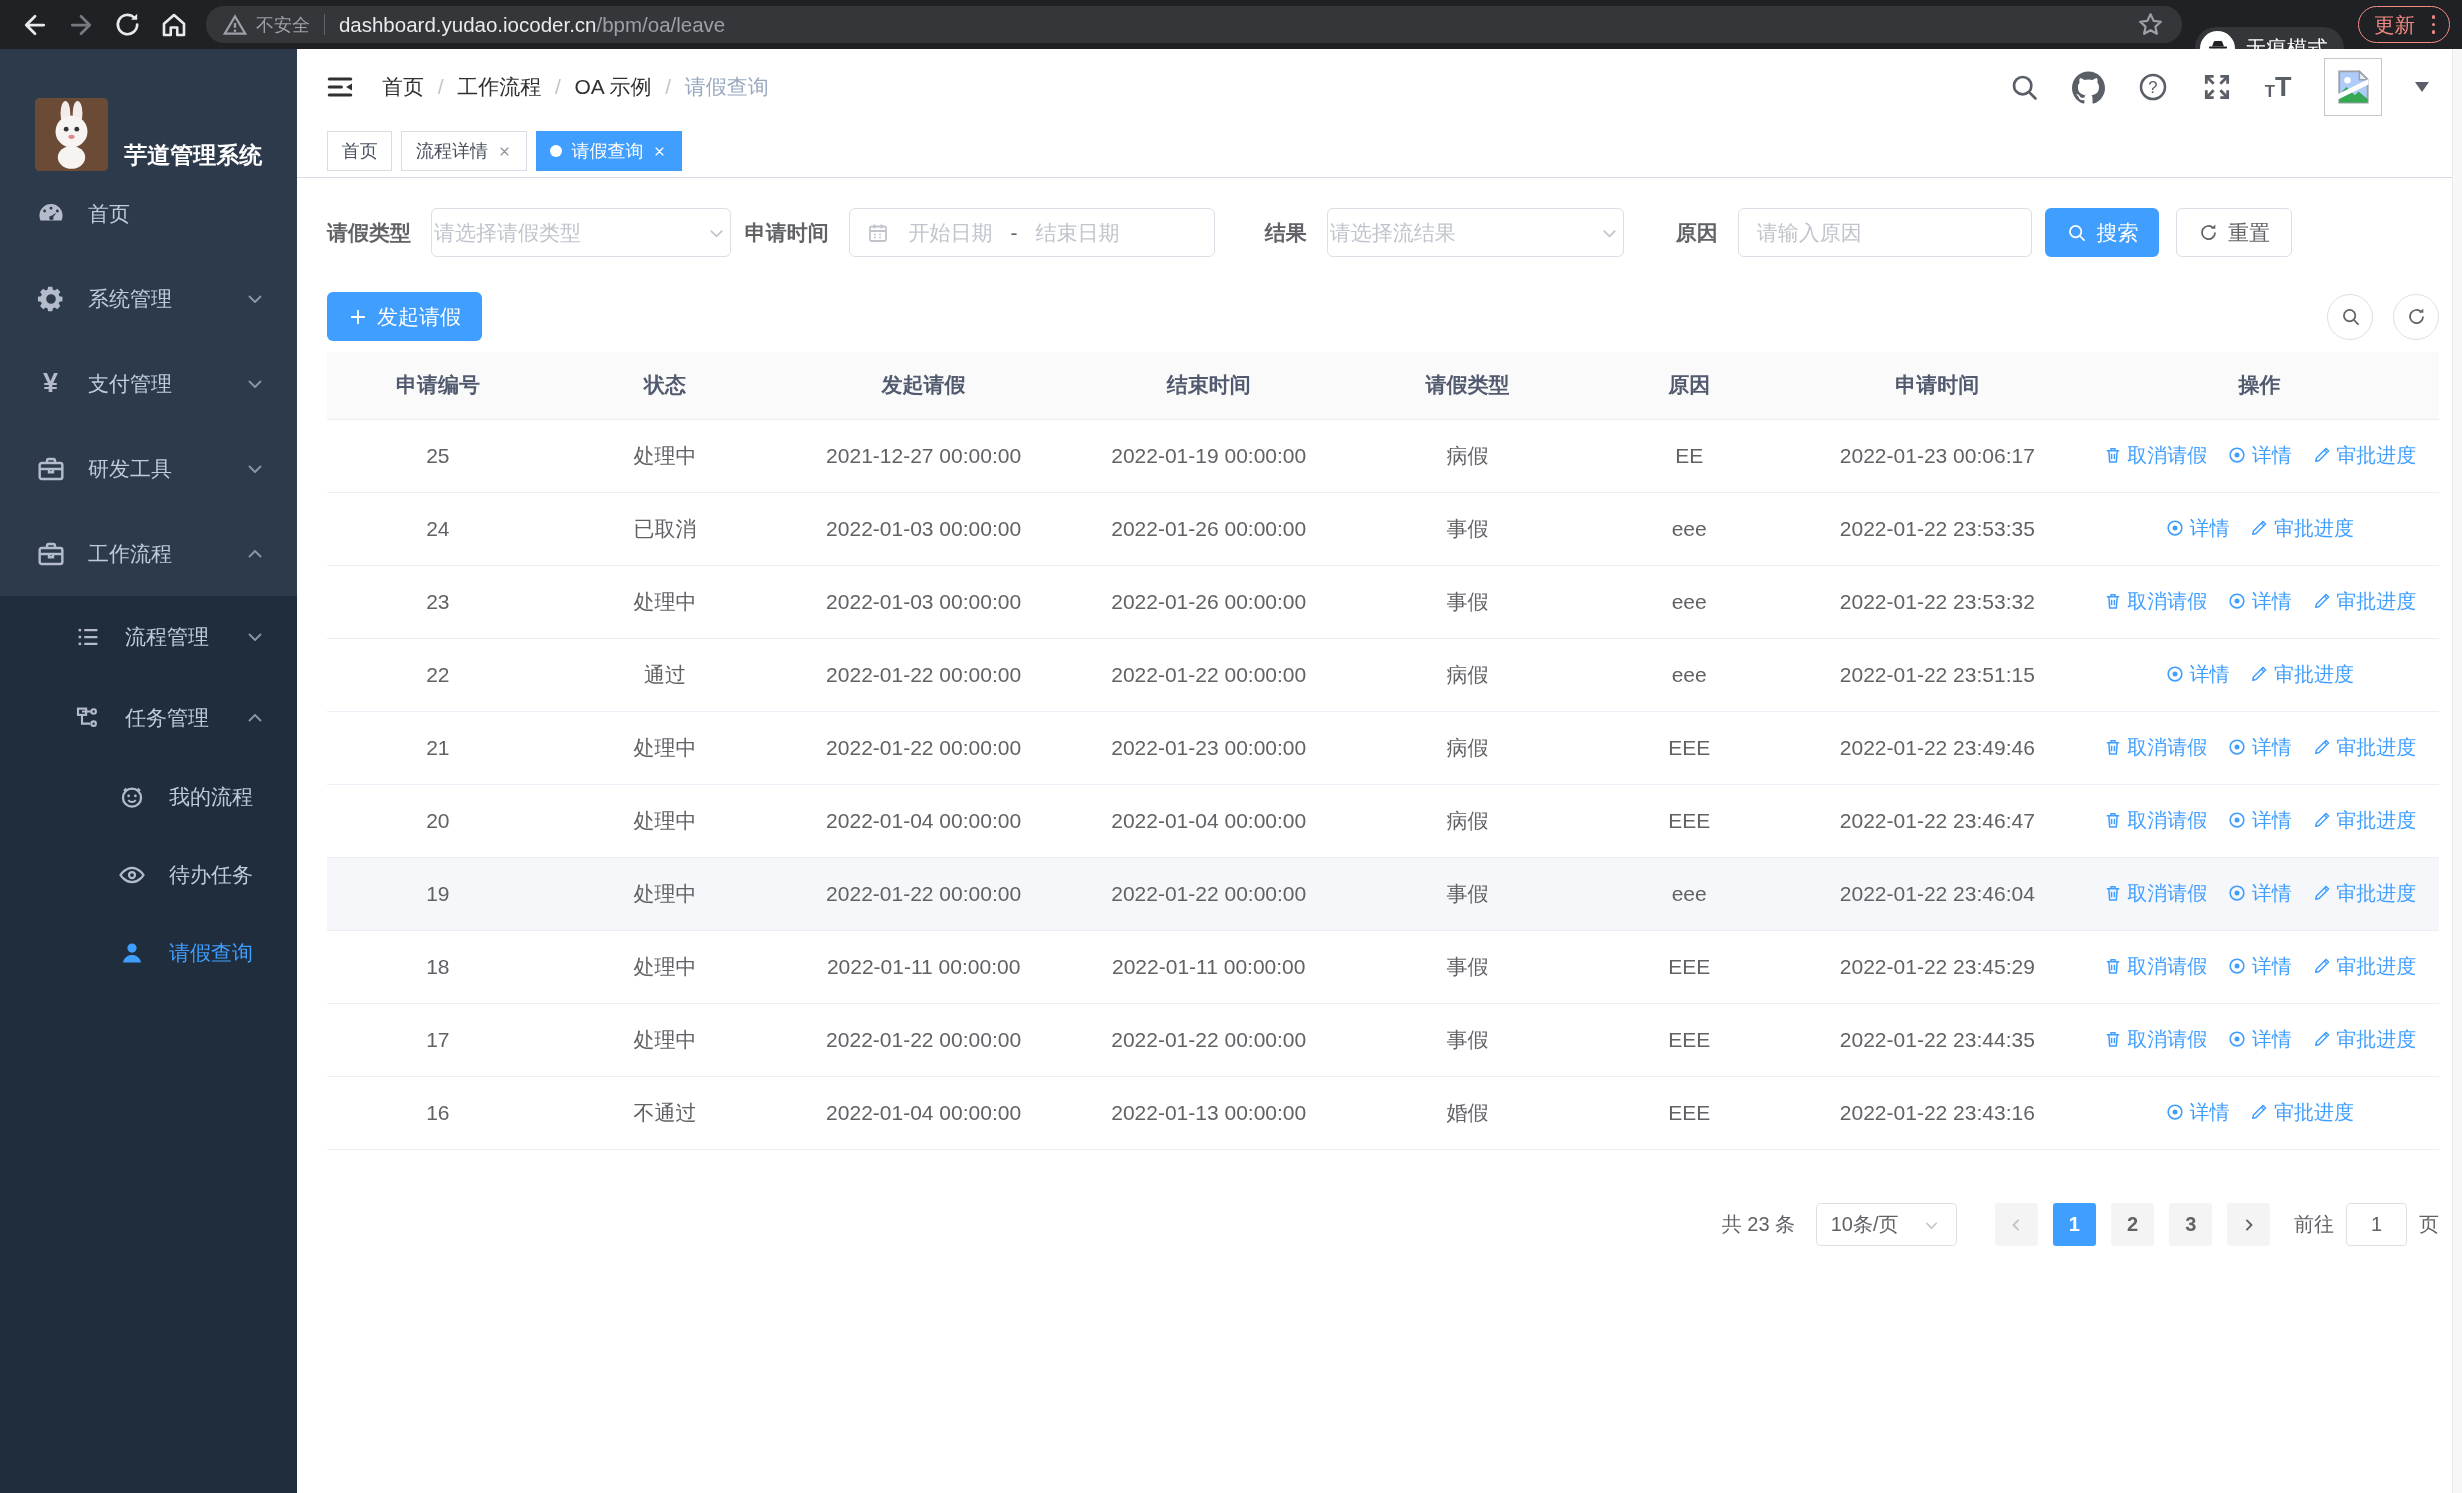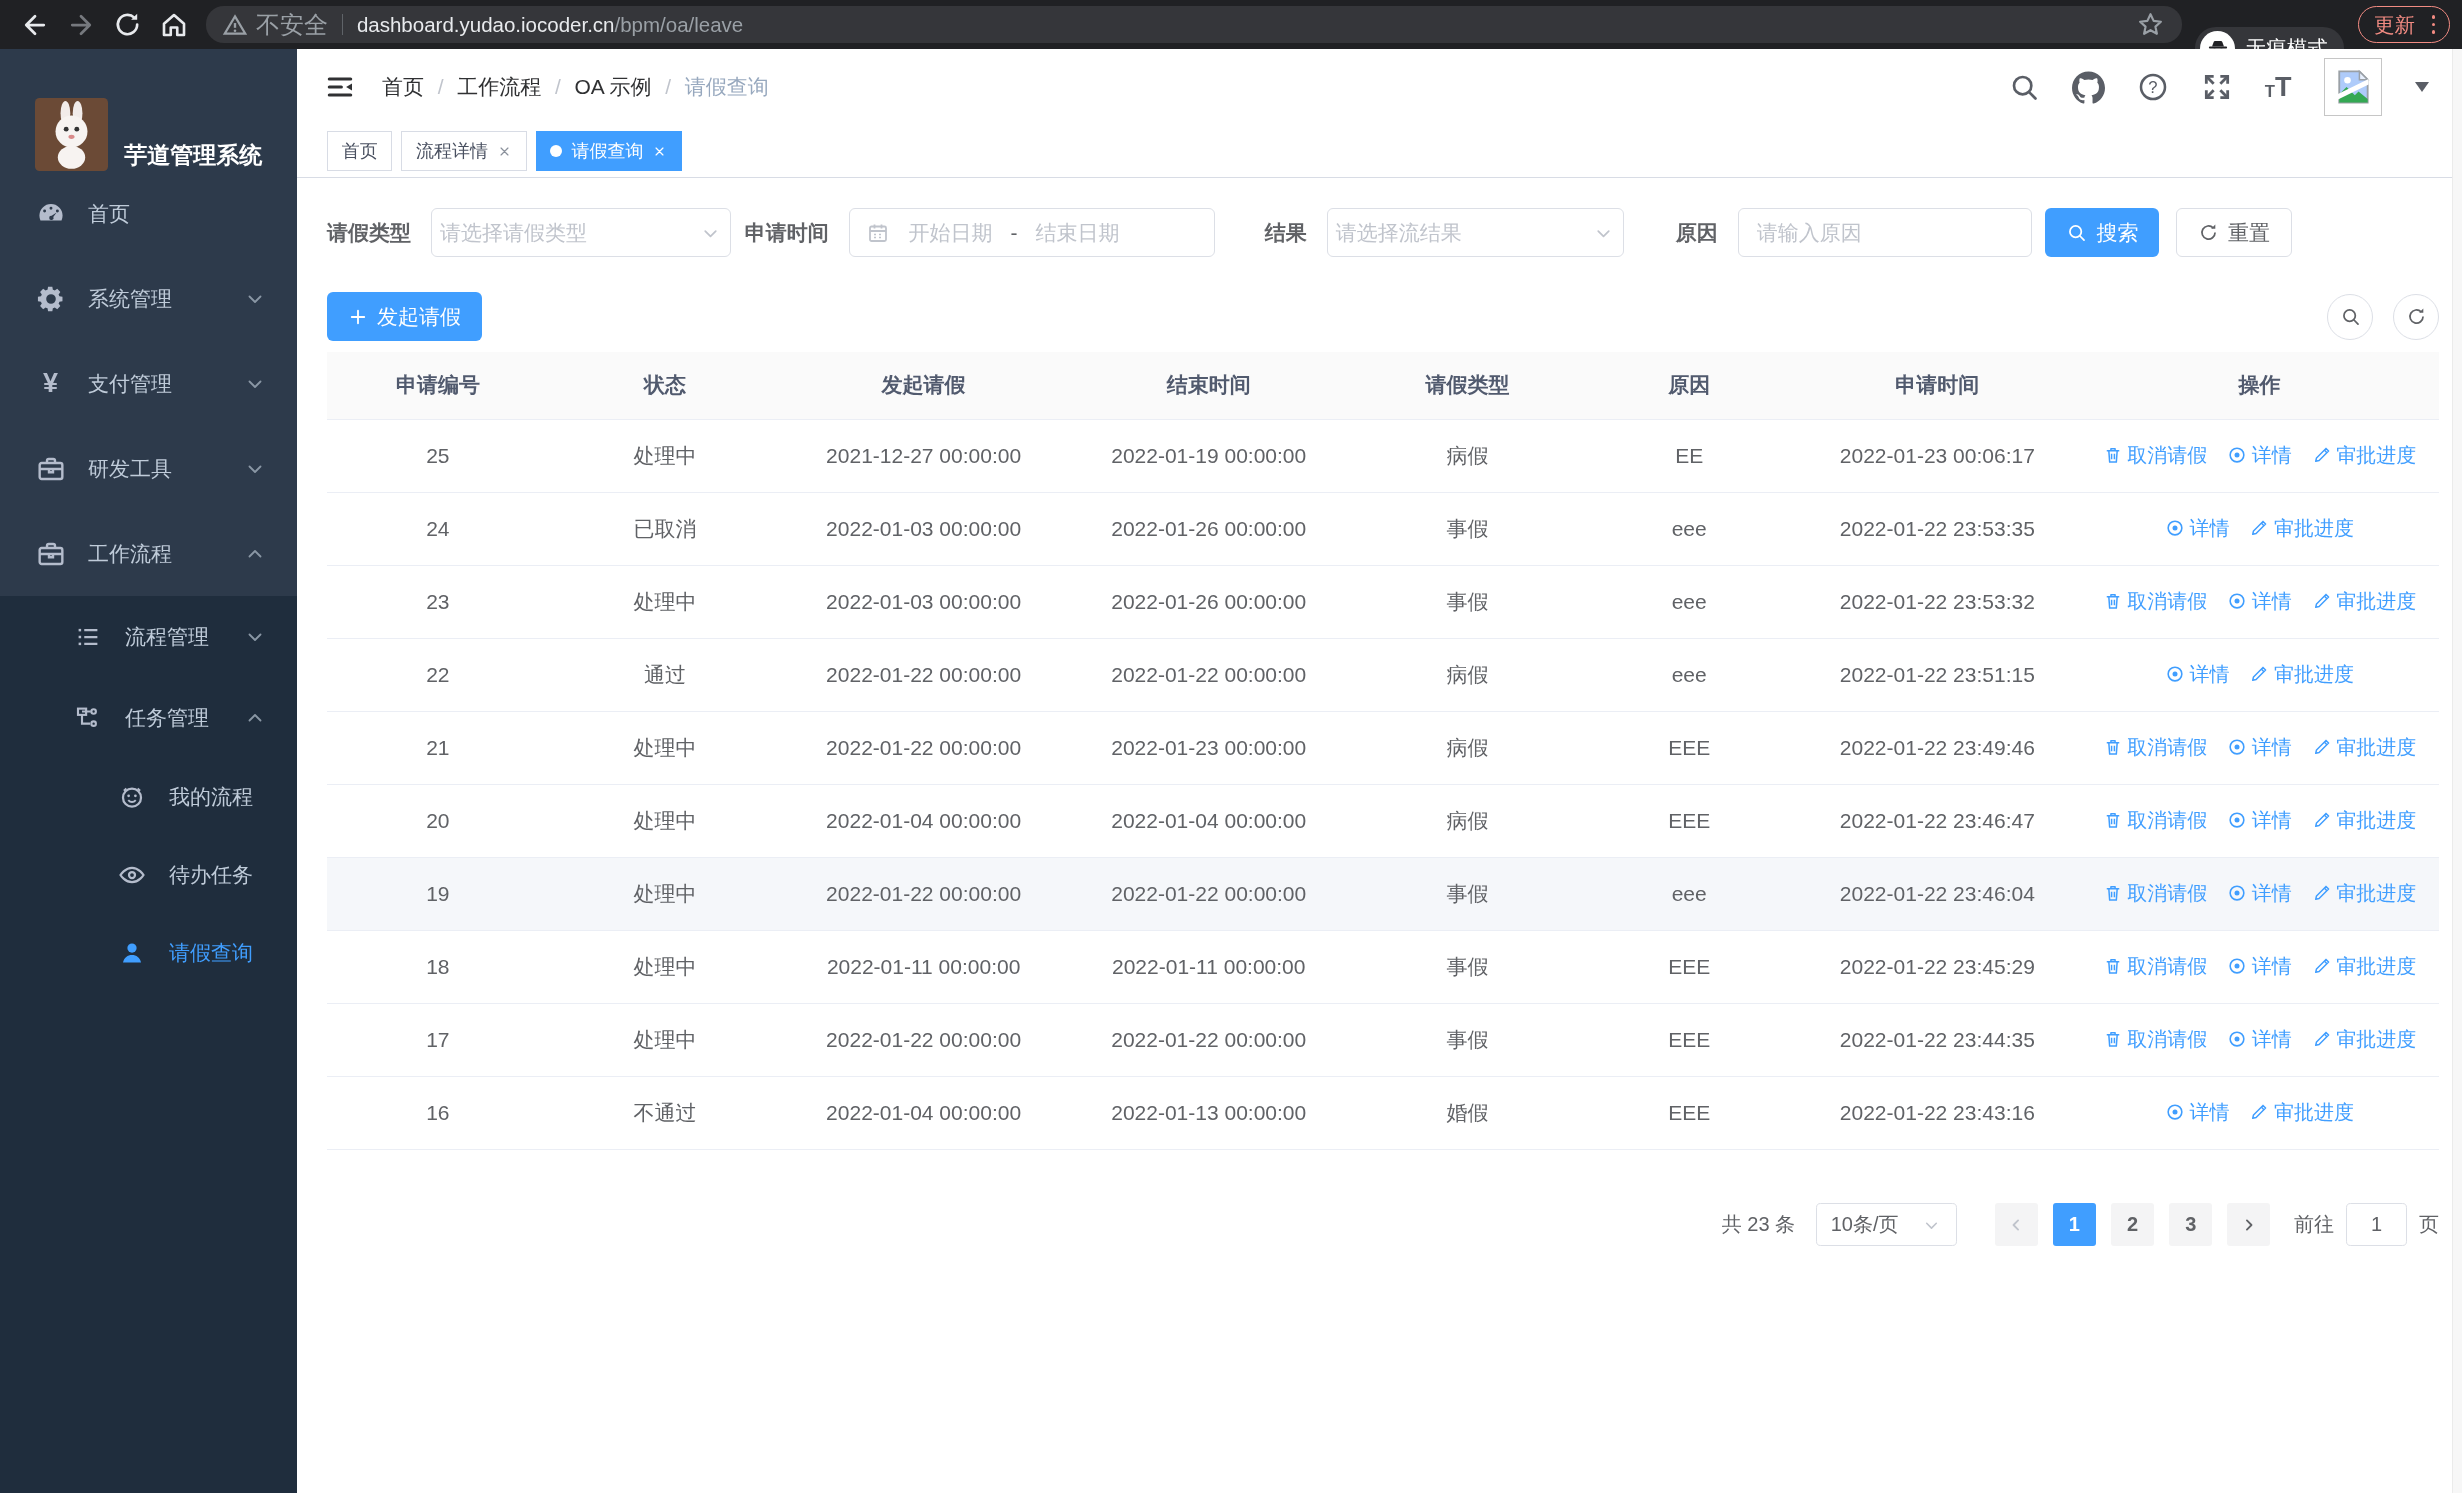--- a/index.html
+++ b/index.html
@@ -5,21 +5,21 @@
   * { margin:0; padding:0; box-sizing:border-box; }
   html,body { width:2462px; height:1494px; overflow:hidden;
     font-family:"Liberation Sans","DejaVu Sans",sans-serif; background:#fff; }
   .ic { display:inline-block; vertical-align:middle; flex:none; }
 
   
   .browser-bar { height:49px; background:#202124; display:flex; align-items:center; padding:0 12px; }
   .nav-btn { width:37px; height:37px; display:flex; align-items:center; justify-content:center; margin:0 4.6px; }
   .omnibox { flex:1; height:37px; background:#35363a; border-radius:18px; margin:0 13.7px 0 9px;
     display:flex; align-items:center; padding:0 16.7px; }
-  .sec-label { color:#9aa0a6; font-size:24px; margin-left:7.6px; }
+  .sec-label { color:#9aa0a6; font-size:18px; margin-left:7.6px; }
   .omni-sep { width:1.5px; height:21px; background:#5f6368; margin:0 13.7px; }
   .url-host { color:#e8eaed; font-size:20.5px; }
   .url-path { color:#9aa0a6; font-size:20.5px; }
   .omni-spacer { flex:1; }
   .incog-pill { height:43px; background:#35363a; border-radius:21px; display:flex; align-items:center;
     padding:0 16.7px 0 4.6px; margin-right:13.7px;margin-top:47px; }
   .incog-circle { width:35px; height:35px; border-radius:50%; background:#fff; display:flex;
     align-items:center; justify-content:center; margin-right:10.6px; }
   .incog-label { color:#fff; font-size:20.5px; }
   .update-btn { height:37px; border:1.5px solid #f28b82; border-radius:20px; display:flex; align-items:center;
@@ -72,21 +72,21 @@
   .tag.active .dot { display:inline-block; }
   .tag .tclose { display:flex; color:inherit; }
 
   
   .content { flex:1; padding:30px 23px 0 30px; }
   .filter-row { display:flex; align-items:center; }
   .fg { display:flex; align-items:center; }
   .flabel { font-size:21px; font-weight:700; color:#606266; margin-right:20px; white-space:nowrap; }
   .control { height:49px; border:1.5px solid #dcdfe6; border-radius:6px; background:#fff;
     display:flex; align-items:center; font-size:21px; }
-  .sel { justify-content:space-between; padding:0 8px; color:#c0c4cc; }
+  .sel { justify-content:space-between; padding:0 2px; color:#c0c4cc; }
   .sel .chev { color:#c0c4cc; }
   .date-range { padding:0 16.7px; gap:18px; color:#c0c4cc; }
   .date-range .dsep { color:#606266; }
   input.txt { border:none; outline:none; width:100%; height:100%; font-size:21px; color:#606266;
     background:transparent; padding:0 18px; font-family:inherit; }
   input.txt::placeholder { color:#c0c4cc; }
   .btn { height:49px; border-radius:6px; font-size:21px; display:inline-flex; align-items:center;
     justify-content:center; gap:9px; padding:0 21px; cursor:default; border:none; font-family:inherit; }
   .btn.primary { background:#409eff; color:#fff; }
   .btn.plain { background:#fff; border:1.5px solid #dcdfe6; color:#606266; }

